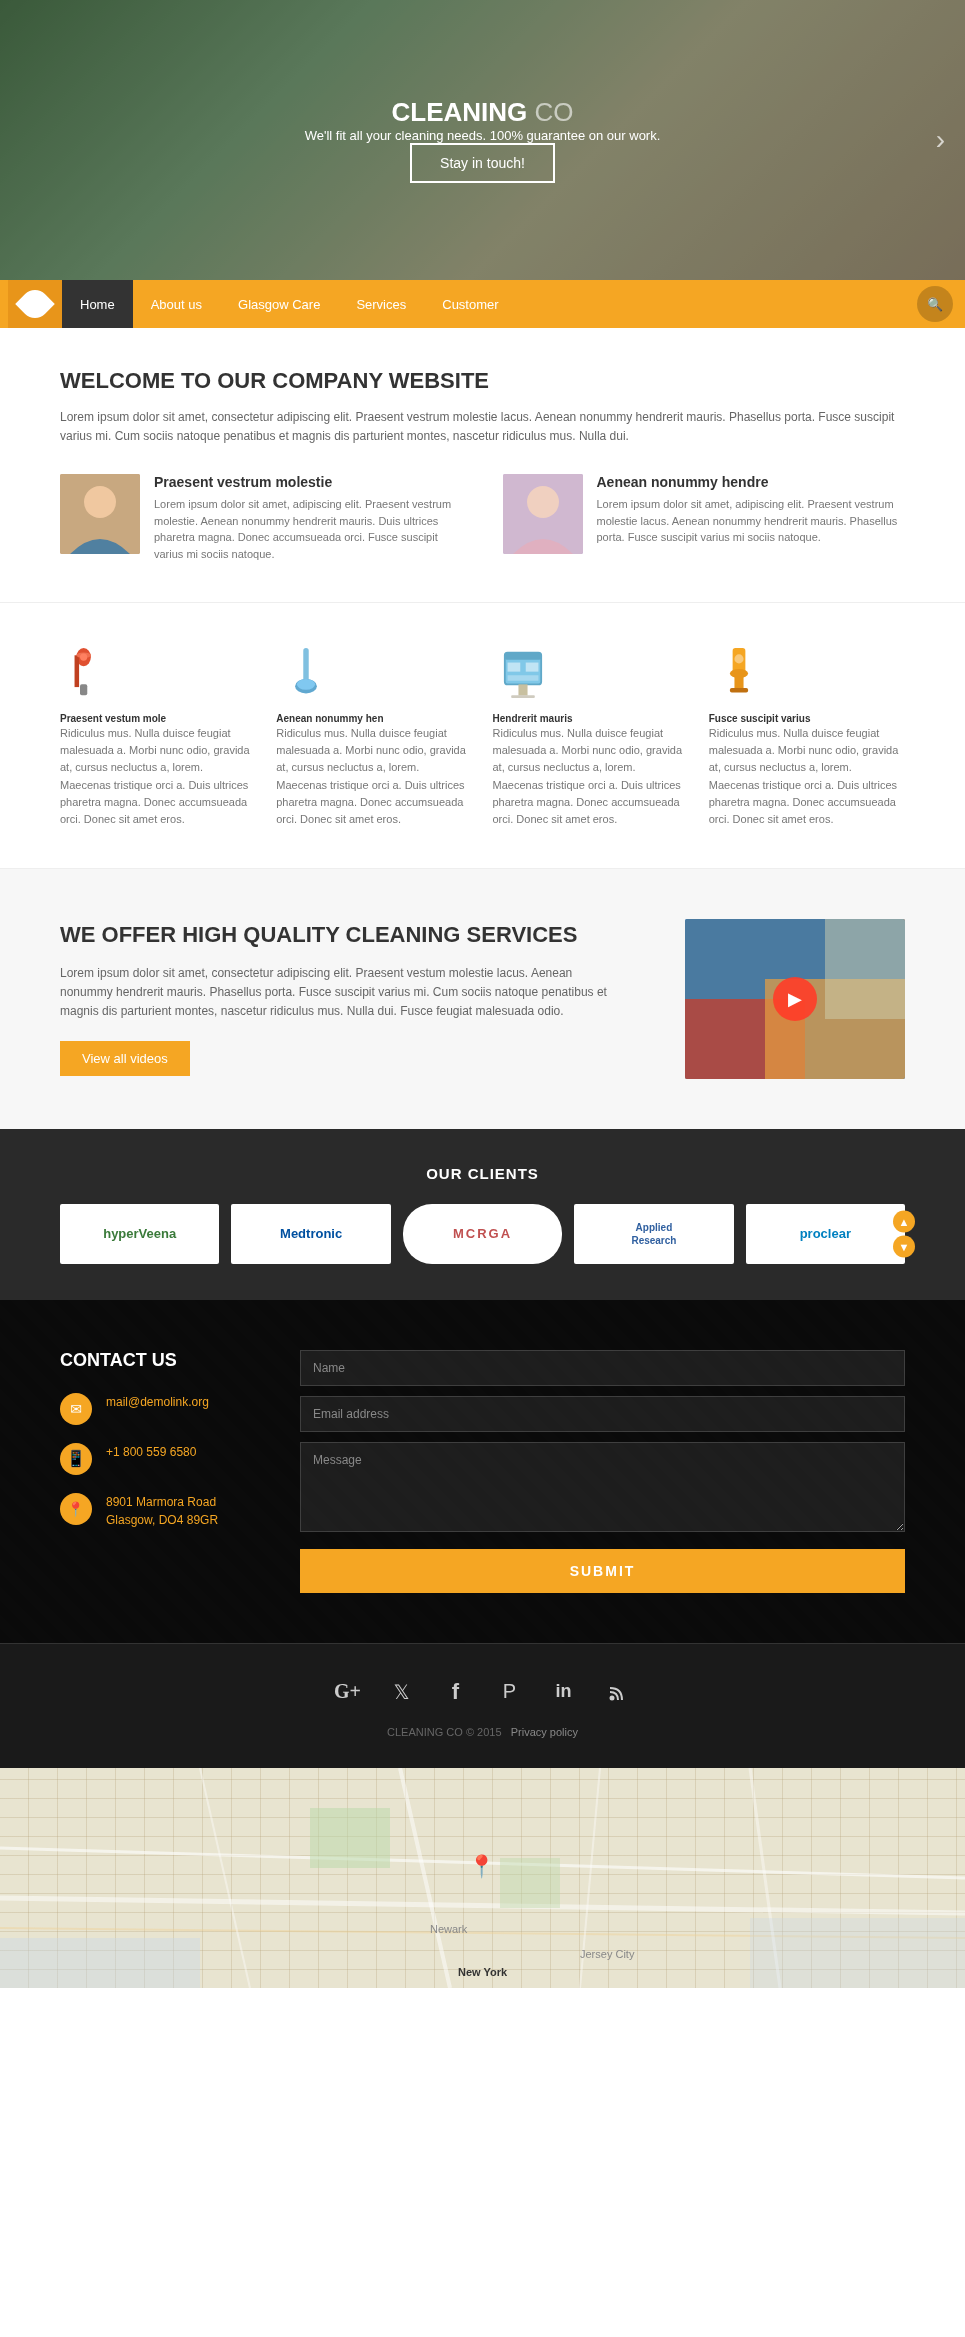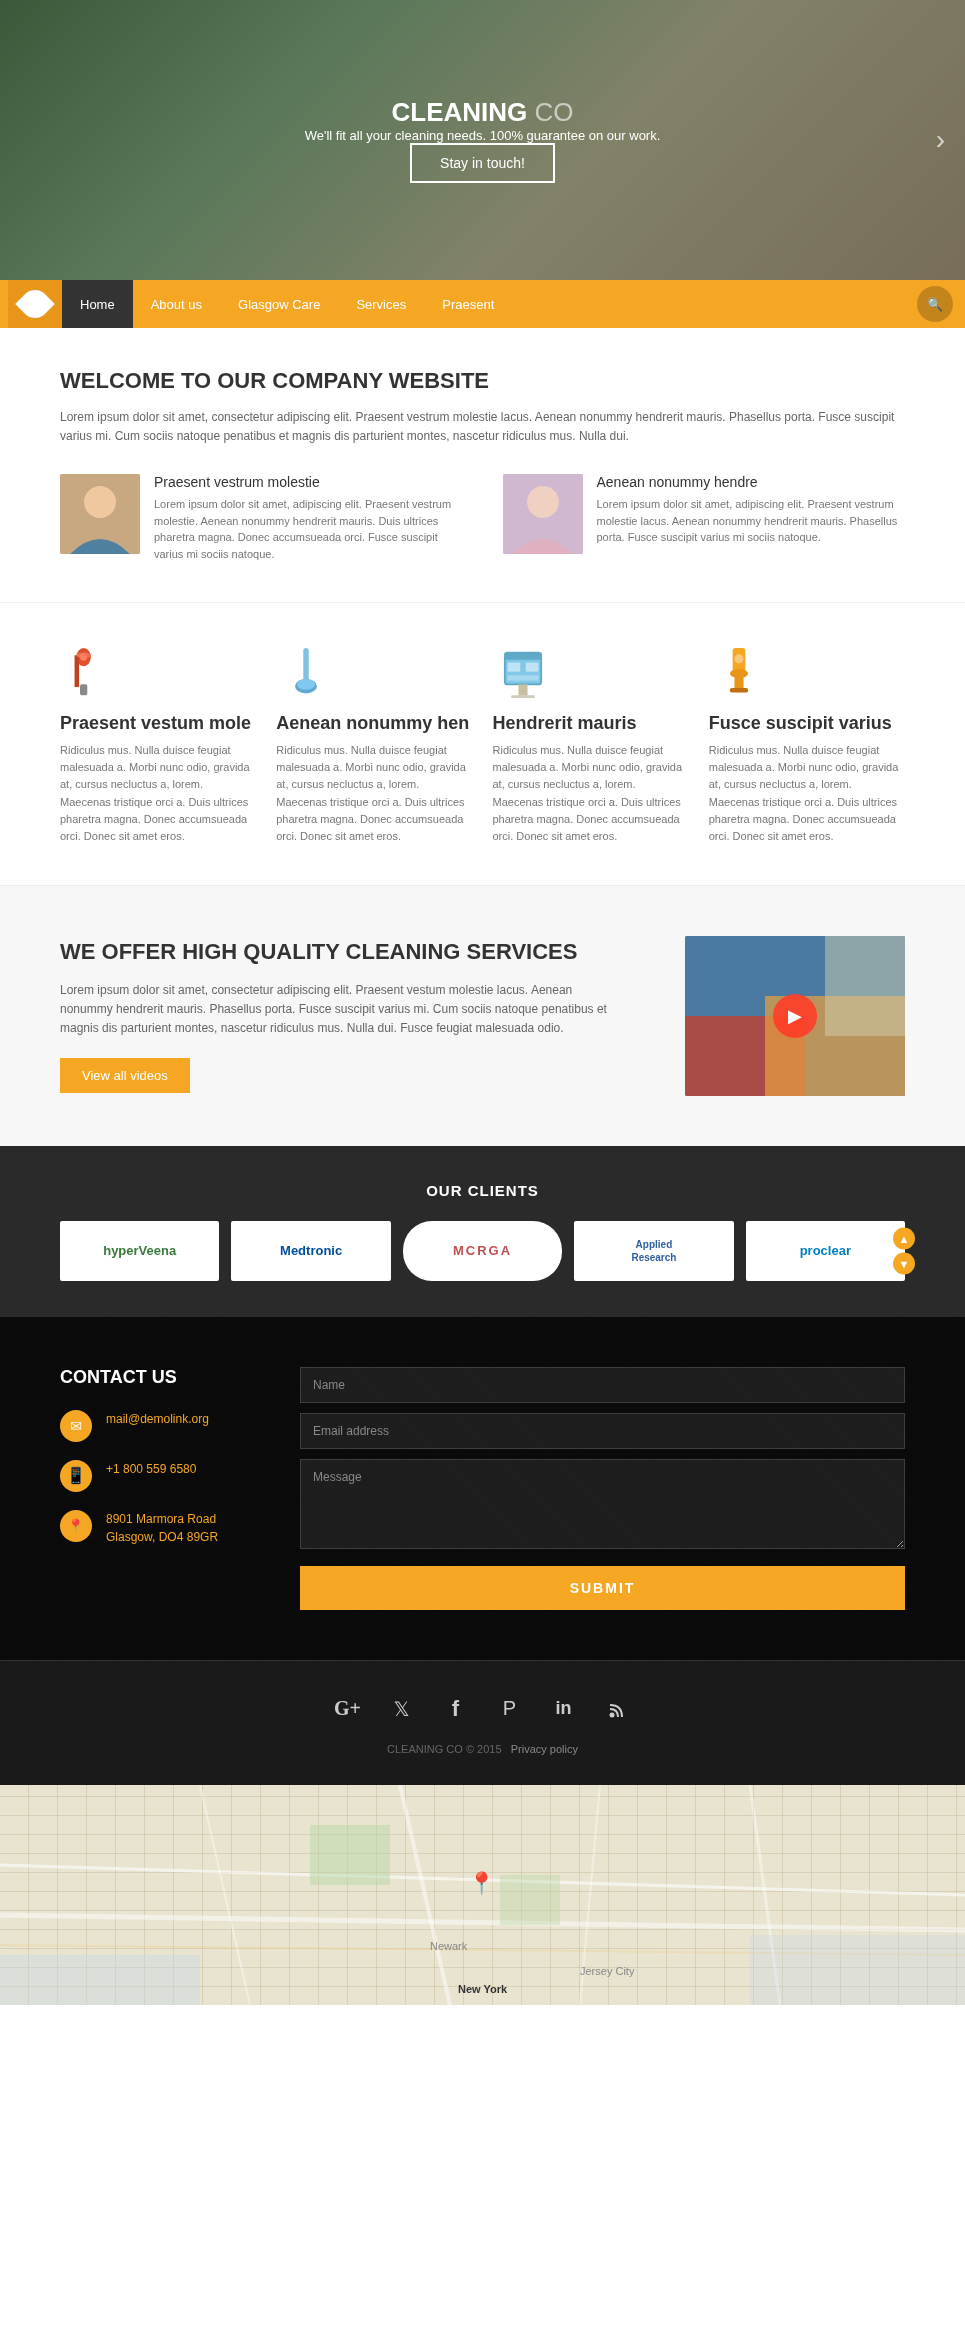--- a/index.html
+++ b/index.html
@@ -77,38 +77,38 @@
     }
     .welcome-text { font-size: 12px; color: #666; line-height: 1.6; margin-bottom: 28px; }
     .welcome-cards { display: flex; gap: 40px; }
     .welcome-card { display: flex; gap: 14px; flex: 1; }
     .welcome-card-img {
       width: 80px; height: 80px; background: #ccc; flex-shrink: 0; overflow: hidden;
       border-radius: 2px;
     }
     .welcome-card-img.man { background: linear-gradient(135deg, #d4a88a, #c09070); }
     .welcome-card-img.woman { background: linear-gradient(135deg, #c8b8d8, #b8a8c8); }
-    .welcome-card-body h4 { font-size: 14px; font-weight: 400; margin-bottom: 6px; }
+    .welcome-card-body h4 { font-size: 14px; font-weight: 700; margin-bottom: 6px; }
     .welcome-card-body p { font-size: 11px; color: #777; line-height: 1.5; }
 
     
     .divider { border: none; border-top: 1px solid #eee; margin: 0; }
 
     
     .services-section {
       background: #fff; padding: 40px 60px;
     }
     .services-grid { display: flex; gap: 20px; }
     .service-item { flex: 1; text-align: left; }
     .service-icon {
       width: 60px; height: 60px; margin-bottom: 10px;
       display: flex; align-items: center; justify-content: center;
     }
     .service-icon svg { width: 50px; height: 50px; }
-    .service-item h4 { font-size: 18px; font-weight: 700; margin-bottom: 8px; }
+    .service-item h4 { font-size: 10px; font-weight: 700; margin-bottom: 1px; }
     .service-item p { font-size: 11px; color: #777; line-height: 1.55; }
 
     
     .video-section {
       background: #f7f7f7; padding: 50px 60px; display: flex; gap: 60px; align-items: center;
     }
     .video-left { flex: 1; }
     .video-left h2 { font-size: 22px; font-weight: 900; text-transform: uppercase; margin-bottom: 14px; line-height: 1.3; }
     .video-left p { font-size: 12px; color: #666; line-height: 1.6; margin-bottom: 20px; }
     .video-btn {
@@ -255,21 +255,21 @@
 
 <nav class="nav">
   <div class="nav-logo">
     <div class="nav-logo-leaf"></div>
   </div>
   <div class="nav-items">
     <a class="nav-item active">Home</a>
     <a class="nav-item">About us</a>
     <a class="nav-item">Glasgow Care</a>
     <a class="nav-item">Services</a>
-    <a class="nav-item">Praesent</a>
+    <a class="nav-item">Customer</a>
   </div>
   <div class="nav-search">🔍</div>
 </nav>
 
 <section class="welcome-section">
   <h2 class="welcome-title">WELCOME TO OUR COMPANY WEBSITE</h2>
   <p class="welcome-text">Lorem ipsum dolor sit amet, consectetur adipiscing elit. Praesent vestrum molestie lacus. Aenean nonummy hendrerit mauris. Phasellus porta. Fusce suscipit varius mi. Cum sociis natoque penatibus et magnis dis parturient montes, nascetur ridiculus mus. Nulla dui.</p>
   <div class="welcome-cards">
     <div class="welcome-card">
       <div class="welcome-card-img man">

